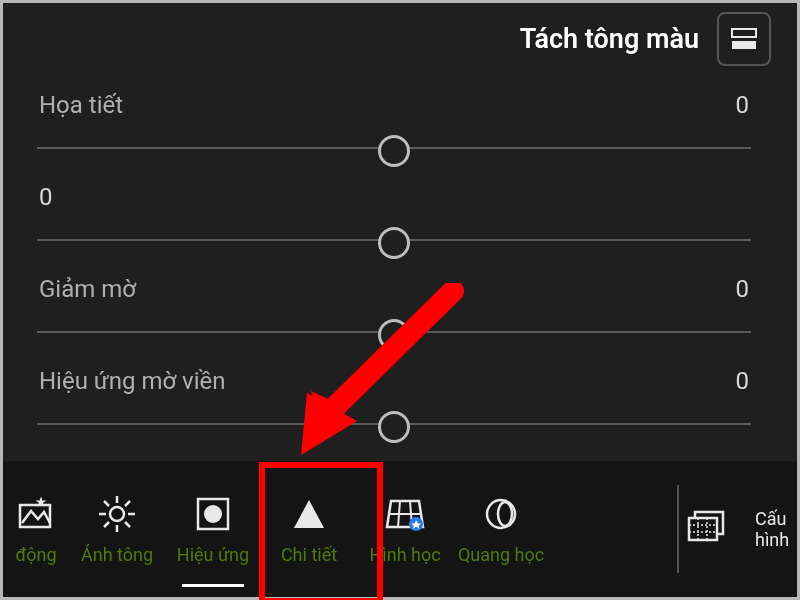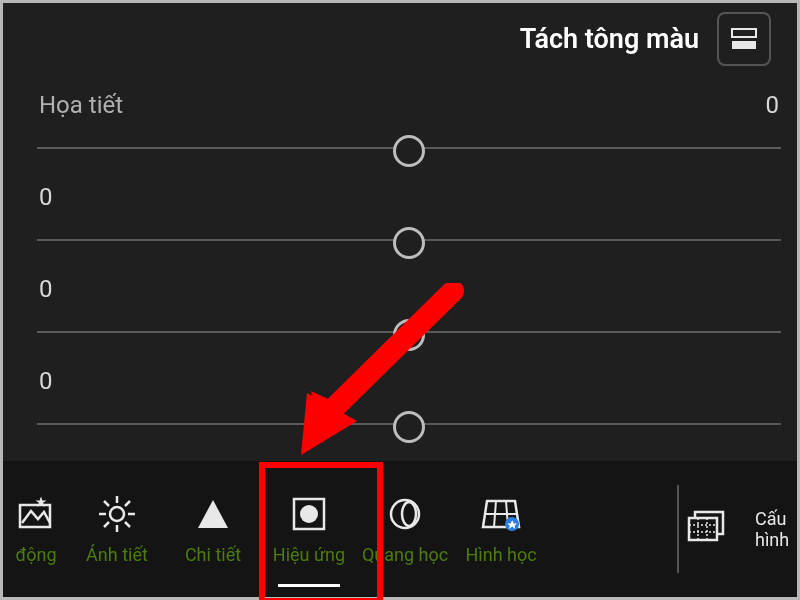--- a/index.html
+++ b/index.html
@@ -1,20 +1,20 @@
 <!DOCTYPE html>
 <html><head>
 <meta charset="utf-8">
 <style>
   html,body{margin:0;padding:0;width:800px;height:600px;background:#1b1b1b;font-family:-apple-system,BlinkMacSystemFont,"Segoe UI",Roboto,Helvetica,Arial,sans-serif;color:#e8e8e8;overflow:hidden}
   .frame{box-sizing:border-box;width:800px;height:600px;border:3px solid #b8b8b8;position:relative;background:#1f1f1f}
   .hdr{display:flex;align-items:center;justify-content:flex-end;height:72px;padding:0 26px 0 16px;gap:18px}
   .hdr-title{font-size:27px;font-weight:600;color:#fff}
   .hdr-btn{width:50px;height:50px;border:2px solid #555;border-radius:8px;display:flex;align-items:center;justify-content:center;background:#1f1f1f}
-  .sliders{padding:4px 16px 0 34px}
+  .sliders{padding:4px 46px 0 34px}
   .srow{margin-bottom:0}
   .srow .lbl{display:flex;justify-content:space-between;font-size:24px;color:#b0b0b0;padding:12px 2px 10px 2px}
   .srow .lbl .val{color:#d8d8d8}
   .track{position:relative;height:42px}
   .track .line{position:absolute;left:0;right:0;top:18px;height:2px;background:#5a5a5a}
   .track .thumb{position:absolute;top:6px;width:26px;height:26px;border:3px solid #bdbdbd;border-radius:50%;background:#1f1f1f;transform:translateX(-50%)}
   .toolbar{position:absolute;left:0;right:0;bottom:0;height:136px;background:#141414;display:flex;align-items:stretch}
   .tb-scroll{display:flex;align-items:stretch;flex:1;overflow:hidden}
   .tb-item{width:96px;flex:0 0 96px;display:flex;flex-direction:column;align-items:center;justify-content:center;gap:10px;color:#4d7c0f;font-size:18px;position:relative}
   .tb-item.first{width:66px;flex:0 0 66px;align-items:center}
@@ -60,30 +60,32 @@
         <span class="val">0</span>
       </div>
       <div class="track">
         <div class="line"></div>
         <div class="thumb" style="left:50%"></div>
       </div>
     </div>
 
     <div class="srow">
       <div class="lbl">
-        <span class="val">0</span>
-      </div>
-      <div class="track">
-        <div class="line"></div>
-        <div class="thumb" style="left:50%"></div>
-      </div>
-    </div>
-
-    <div class="srow">
-      <div class="lbl">
+        <span>Giảm mờ</span>
+        <span class="val">0</span>
+      </div>
+      <div class="track">
+        <div class="line"></div>
+        <div class="thumb" style="left:50%"></div>
+      </div>
+    </div>
+
+    <div class="srow">
+      <div class="lbl">
+        <span>Hiệu ứng mờ viền</span>
         <span class="val">0</span>
       </div>
       <div class="track">
         <div class="line"></div>
         <div class="thumb" style="left:50%"></div>
       </div>
     </div>
 
   </div>
 
@@ -110,66 +112,66 @@
               <line x1="20" y1="31" x2="20" y2="38"></line>
               <line x1="2" y1="20" x2="9" y2="20"></line>
               <line x1="31" y1="20" x2="38" y2="20"></line>
               <line x1="7" y1="7" x2="12" y2="12"></line>
               <line x1="28" y1="28" x2="33" y2="33"></line>
               <line x1="28" y1="12" x2="33" y2="7"></line>
               <line x1="7" y1="33" x2="12" y2="28"></line>
             </g>
           </svg>
         </div>
-        <div class="name">Ánh tiết</div>
-      </div>
-
-
-      <div class="tb-item">
-        <div class="icon">
-          <svg width="36" height="34" viewBox="0 0 36 34">
-            <path d="M18 3 L33 31 L3 31 Z" fill="#e8e8e8"></path>
-          </svg>
-        </div>
-        <div class="name">Chi tiết</div>
-      </div>
+        <div class="name">Ánh tông</div>
+      </div>
+
 
       <div class="tb-item active">
         <div class="icon">
           <svg width="36" height="36" viewBox="0 0 36 36">
             <rect x="3" y="3" width="30" height="30" fill="none" stroke="#e8e8e8" stroke-width="2.5"></rect>
             <circle cx="18" cy="18" r="9" fill="#e8e8e8"></circle>
           </svg>
         </div>
         <div class="name">Hiệu ứng</div>
         <div class="underline"></div>
       </div>
 
       <div class="tb-item">
         <div class="icon">
-          <svg width="36" height="36" viewBox="0 0 36 36">
-            <circle cx="18" cy="18" r="14" fill="none" stroke="#e8e8e8" stroke-width="2.5"></circle>
-            <ellipse cx="22" cy="18" rx="7" ry="12" fill="none" stroke="#e8e8e8" stroke-width="2.5"></ellipse>
-          </svg>
-        </div>
-        <div class="name">Quang học</div>
+          <svg width="36" height="34" viewBox="0 0 36 34">
+            <path d="M18 3 L33 31 L3 31 Z" fill="#e8e8e8"></path>
+          </svg>
+        </div>
+        <div class="name">Chi tiết</div>
       </div>
 
       <div class="tb-item">
         <div class="icon">
           <svg width="40" height="34" viewBox="0 0 40 34">
             <path d="M6 4 L34 4 L38 30 L2 30 Z" fill="none" stroke="#e8e8e8" stroke-width="2.5"></path>
             <line x1="15" y1="4" x2="13" y2="30" stroke="#e8e8e8" stroke-width="2"></line>
             <line x1="25" y1="4" x2="27" y2="30" stroke="#e8e8e8" stroke-width="2"></line>
             <line x1="4" y1="17" x2="36" y2="17" stroke="#e8e8e8" stroke-width="2"></line>
             <circle cx="31" cy="27" r="7" fill="#2a7de1"></circle>
             <path d="M31 22 L33 26 L37 26 L34 29 L35 33 L31 30 L27 33 L28 29 L25 26 L29 26 Z" fill="#fff" transform="scale(0.8) translate(8,7)"></path>
           </svg>
         </div>
         <div class="name">Hình học</div>
+      </div>
+
+      <div class="tb-item">
+        <div class="icon">
+          <svg width="36" height="36" viewBox="0 0 36 36">
+            <circle cx="18" cy="18" r="14" fill="none" stroke="#e8e8e8" stroke-width="2.5"></circle>
+            <ellipse cx="22" cy="18" rx="7" ry="12" fill="none" stroke="#e8e8e8" stroke-width="2.5"></ellipse>
+          </svg>
+        </div>
+        <div class="name">Quang học</div>
       </div>
 
     </div>
 
     <div class="vsep"></div>
 
     <div class="tb-right">
       <div class="icon">
         <svg width="42" height="36" viewBox="0 0 42 36">
           <rect x="10" y="3" width="28" height="22" fill="none" stroke="#e8e8e8" stroke-width="2.5"></rect>

